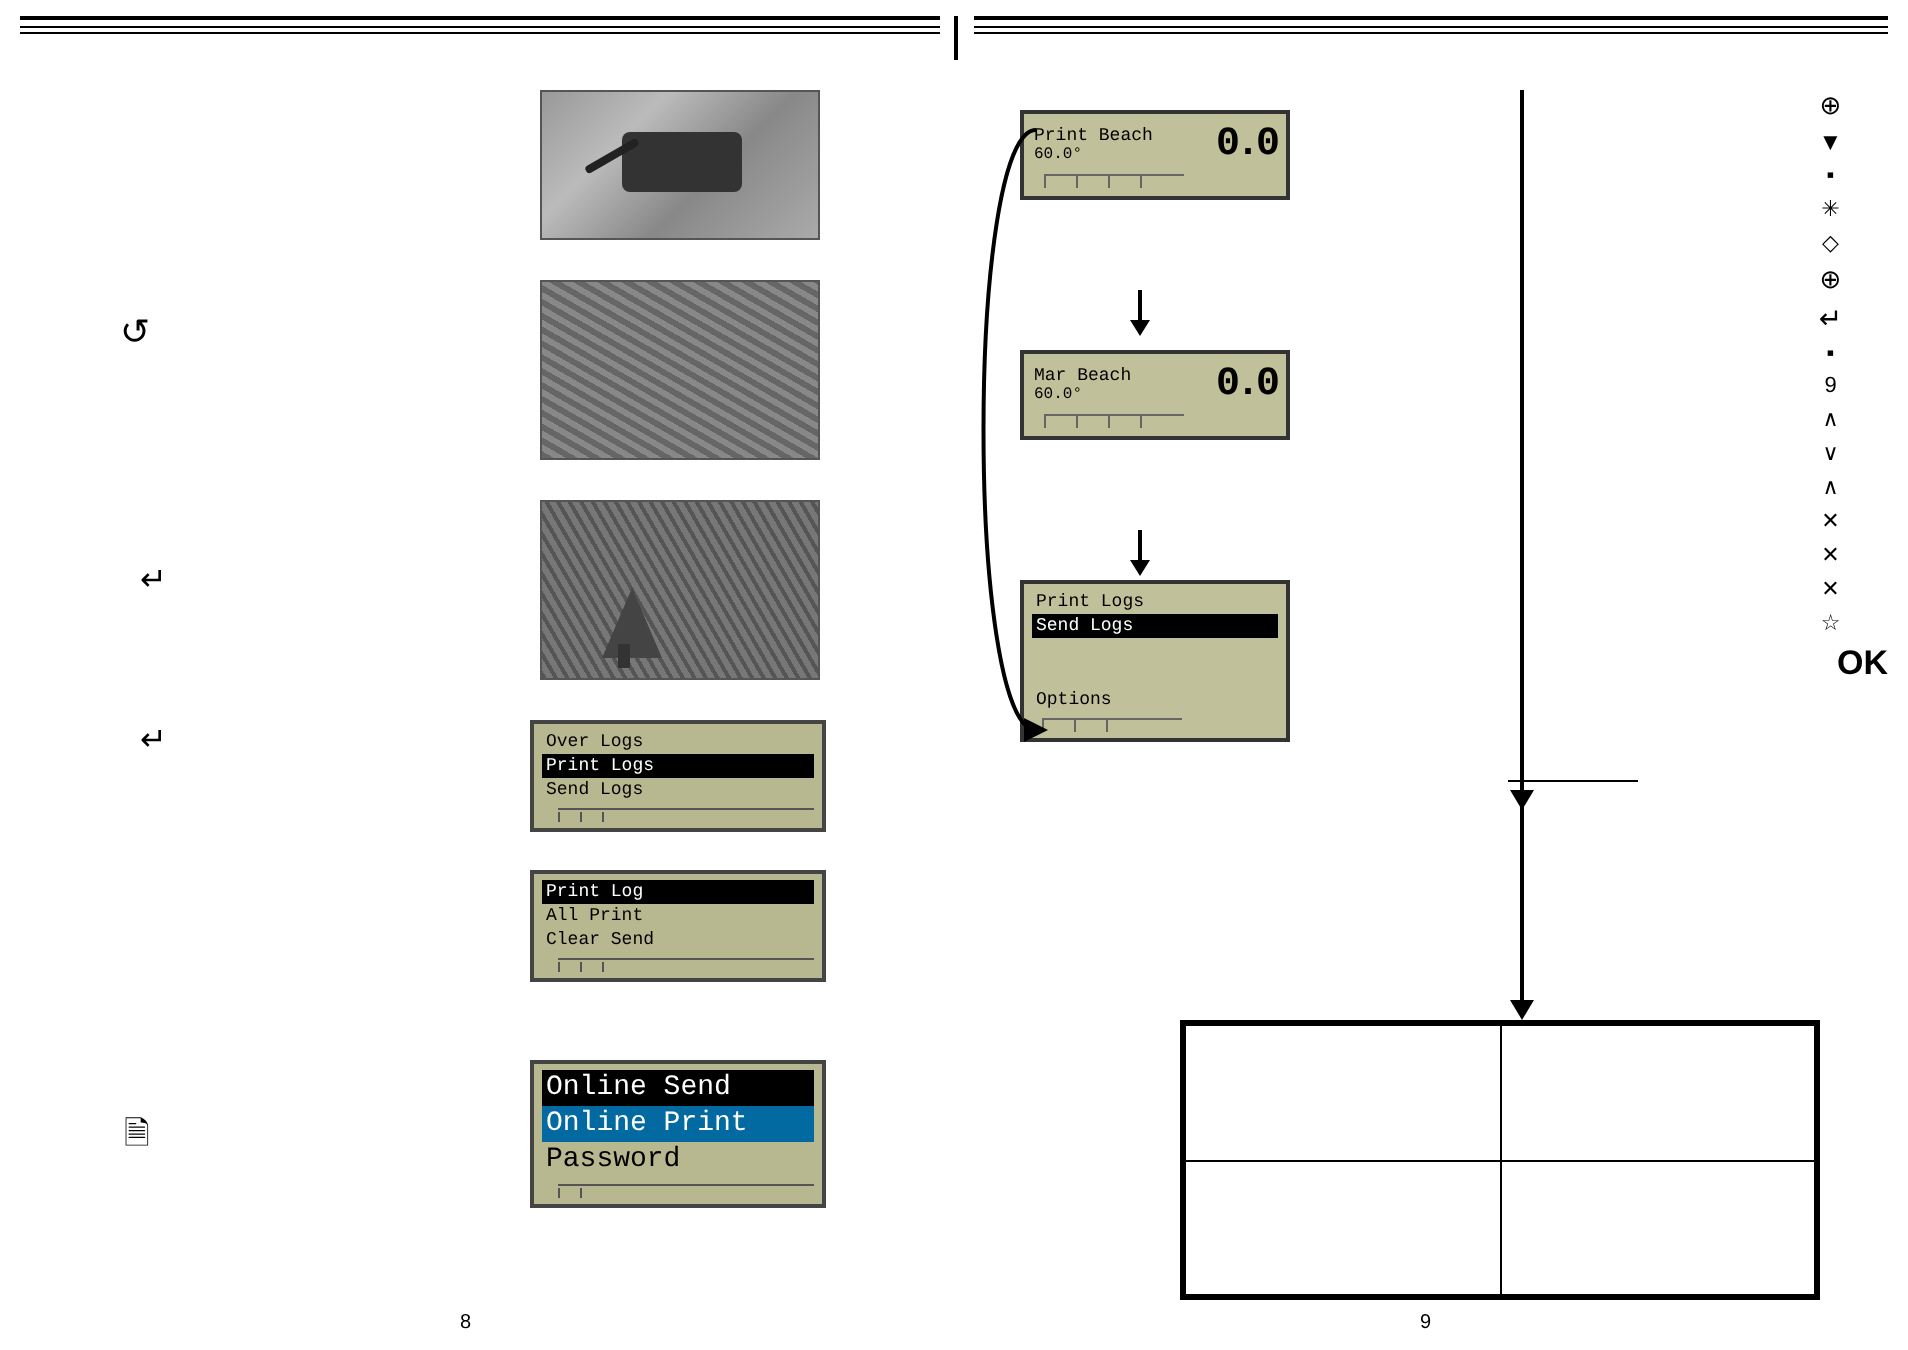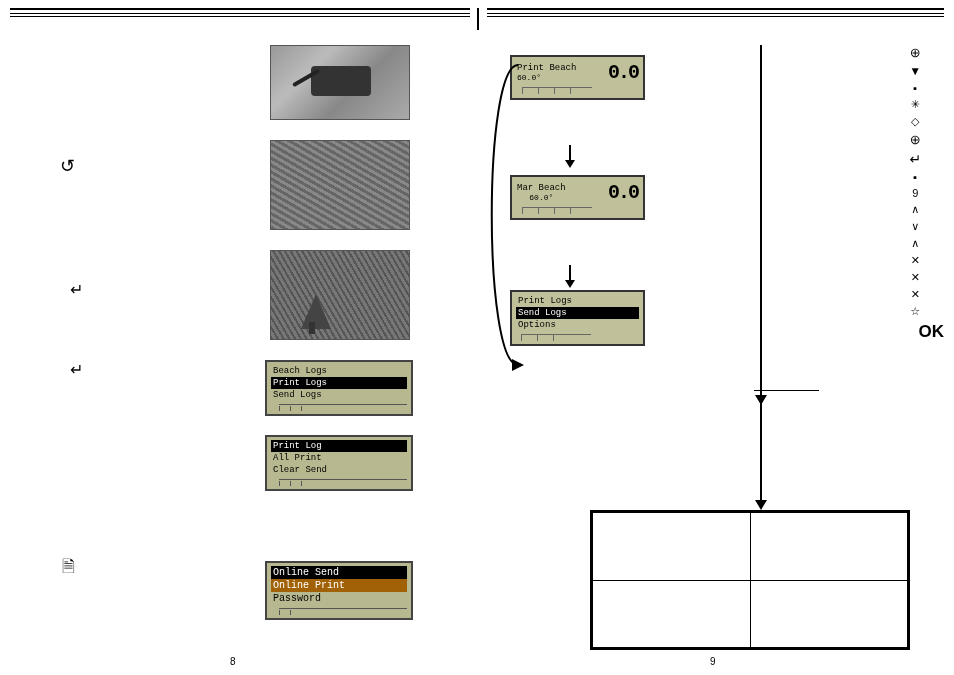--- a/index.html
+++ b/index.html
@@ -47,21 +47,21 @@
 </div>
 
 <div style="position:absolute;left:270px;top:250px;width:140px;height:90px;border:1px solid #555;overflow:hidden;background:#777;">
   <div style="width:100%;height:100%;background:repeating-linear-gradient(60deg,#555,#555 2px,#777 2px,#777 5px);"></div>
 
   <div style="position:absolute;bottom:10px;left:30px;width:0;height:0;border-left:15px solid transparent;border-right:15px solid transparent;border-bottom:35px solid #444;"></div>
   <div style="position:absolute;bottom:5px;left:38px;width:6px;height:12px;background:#333;"></div>
 </div>
 
 <div style="position:absolute;left:265px;top:360px;width:148px;background:#b8b890;border:2px solid #444;padding:3px 4px;font-family:'Courier New',monospace;font-size:9px;">
-  <span style="display:block;padding:1px 2px;color:#000;">Beach Logs</span>
+  <span style="display:block;padding:1px 2px;color:#000;">Over Logs</span>
   <span style="display:block;padding:1px 2px;background:#000;color:#fff;">Print Logs</span>
   <span style="display:block;padding:1px 2px;color:#000;">Send Logs</span>
 
   <div style="border-top:1px solid #555;margin-top:3px;margin-left:8px;"></div>
   <div style="display:flex;margin-left:8px;gap:10px;margin-top:1px;">
     <div style="border-left:1px solid #555;height:5px;"></div>
     <div style="border-left:1px solid #555;height:5px;"></div>
     <div style="border-left:1px solid #555;height:5px;"></div>
   </div>
 </div>
@@ -72,23 +72,23 @@
   <span style="display:block;padding:1px 2px;color:#000;">Clear Send</span>
 
   <div style="border-top:1px solid #555;margin-top:3px;margin-left:8px;"></div>
   <div style="display:flex;margin-left:8px;gap:10px;margin-top:1px;">
     <div style="border-left:1px solid #555;height:5px;"></div>
     <div style="border-left:1px solid #555;height:5px;"></div>
     <div style="border-left:1px solid #555;height:5px;"></div>
   </div>
 </div>
 
-<div style="position:absolute;left:265px;top:530px;width:148px;background:#b8b890;border:2px solid #444;padding:3px 4px;font-family:'Courier New',monospace;font-size:10px;margin-top:31px;">
+<div style="position:absolute;left:265px;top:530px;width:148px;background:#b8b890;border:2px solid #444;padding:3px 4px;font-family:'Courier New',monospace;font-size:14px;">
   <span style="display:block;padding:1px 2px;background:#000;color:#fff;">Online Send</span>
-  <span style="display:block;padding:1px 2px;background:#a16207;color:#fff;">Online Print</span>
+  <span style="display:block;padding:1px 2px;background:#0369a1;color:#fff;">Online Print</span>
   <span style="display:block;padding:1px 2px;color:#000;">Password</span>
 
   <div style="border-top:1px solid #555;margin-top:3px;margin-left:8px;"></div>
   <div style="display:flex;margin-left:8px;gap:10px;margin-top:1px;">
     <div style="border-left:1px solid #555;height:5px;"></div>
     <div style="border-left:1px solid #555;height:5px;"></div>
   </div>
 </div>
 
 <div style="position:absolute;bottom:8px;left:230px;font-size:10px;">8</div>
@@ -115,21 +115,21 @@
     <div style="border-left:1px solid #666;height:6px;"></div>
   </div>
 </div>
 
 <div style="position:absolute;left:565px;top:145px;display:flex;flex-direction:column;align-items:center;">
   <div style="width:2px;height:15px;background:#000;"></div>
   <div style="width:0;height:0;border-left:5px solid transparent;border-right:5px solid transparent;border-top:8px solid #000;"></div>
 </div>
 
 <div style="position:absolute;left:510px;top:175px;width:135px;background:#c0c09a;border:2px solid #333;padding:4px 5px;font-family:'Courier New',monospace;font-size:9px;">
-  <div style="display:flex;justify-content:space-between;align-items:center;text-align:center;">
+  <div style="display:flex;justify-content:space-between;align-items:center;">
     <div>
       <div style="font-size:9px;">Mar Beach</div>
       <div style="font-size:8px;">60.0°</div>
     </div>
     <div style="font-size:20px;font-weight:bold;letter-spacing:-2px;">0.0</div>
   </div>
 
   <div style="border-top:1px solid #666;margin-top:3px;margin-left:5px;width:70px;"></div>
   <div style="display:flex;margin-left:5px;gap:15px;">
     <div style="border-left:1px solid #666;height:6px;"></div>
@@ -140,21 +140,21 @@
 </div>
 
 <div style="position:absolute;left:565px;top:265px;display:flex;flex-direction:column;align-items:center;">
   <div style="width:2px;height:15px;background:#000;"></div>
   <div style="width:0;height:0;border-left:5px solid transparent;border-right:5px solid transparent;border-top:8px solid #000;"></div>
 </div>
 
 <div style="position:absolute;left:510px;top:290px;width:135px;background:#c0c09a;border:2px solid #333;padding:3px 4px;font-family:'Courier New',monospace;font-size:9px;">
   <span style="display:block;padding:1px 2px;color:#000;">Print Logs</span>
   <span style="display:block;padding:1px 2px;background:#000;color:#fff;">Send Logs</span>
-  <span style="display:block;padding:1px 2px;color:#000;">Options</span>
+  <span style="display:block;padding:1px 2px;color:#000;margin-top:25px;">Options</span>
 
   <div style="border-top:1px solid #666;margin-top:3px;margin-left:5px;width:70px;"></div>
   <div style="display:flex;margin-left:5px;gap:15px;">
     <div style="border-left:1px solid #666;height:6px;"></div>
     <div style="border-left:1px solid #666;height:6px;"></div>
     <div style="border-left:1px solid #666;height:6px;"></div>
   </div>
 </div>
 
 <svg style="position:absolute;left:478px;top:55px;width:50px;height:320px;" viewBox="0 0 50 320">

